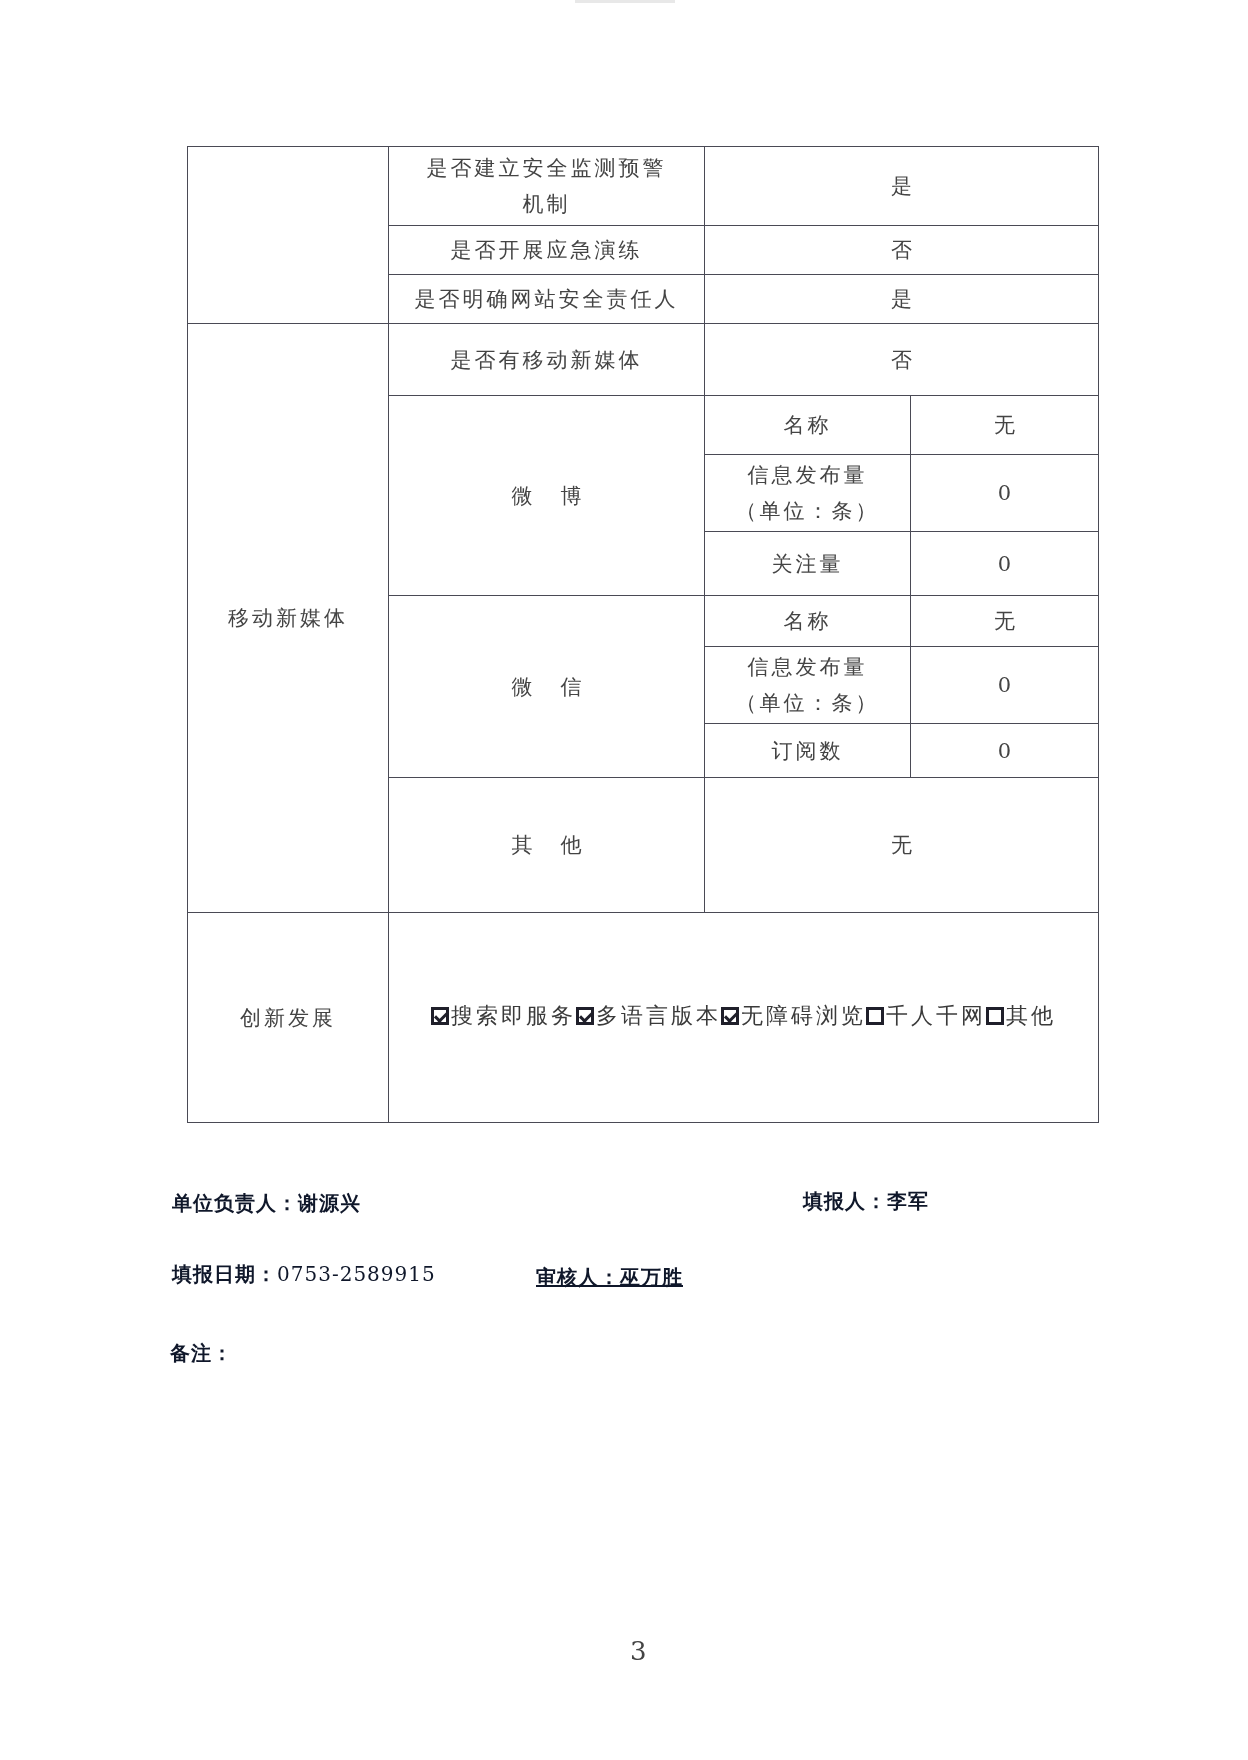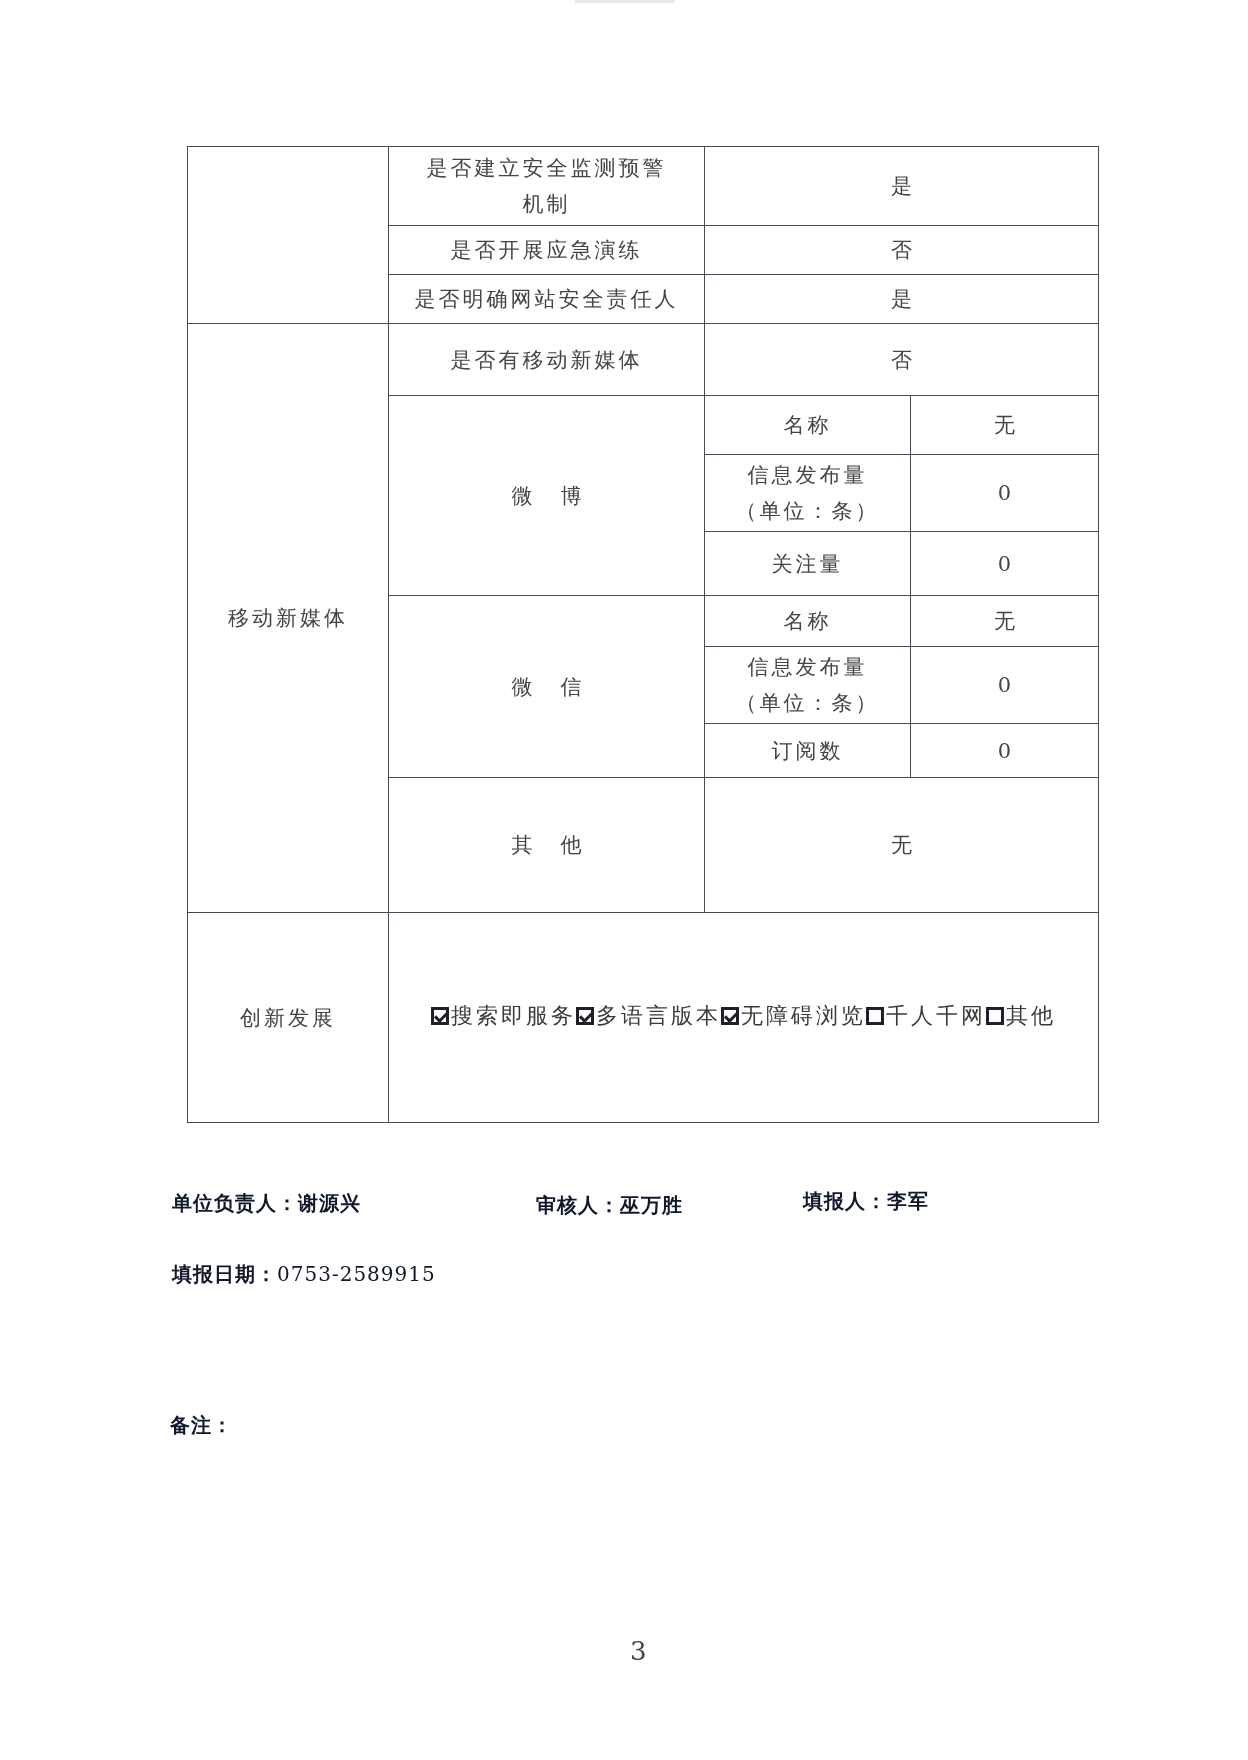--- a/index.html
+++ b/index.html
@@ -139,27 +139,27 @@
               </span>
         </div>
       </td>
     </tr>
   </tbody>
     </table>
 
   <div class="foot" style="left:172px; top:1190px;">
     <span>单位负责人：</span><span>谢源兴</span>
   </div>
-  <div class="foot" style="left:536px; top:1192px;">
+  <div class="foot" style="left:536px; top:1264px;text-decoration:underline;">
     <span>审核人：</span><span>巫万胜</span>
   </div>
   <div class="foot" style="left:803px; top:1188px;">
     <span>填报人：</span><span>李军</span>
   </div>
   <div class="foot" style="left:172px; top:1261px;">
     <span>填报日期：</span><span class="v">0753-2589915</span>
   </div>
-  <div class="foot" style="left:170px; top:1412px;">
+  <div class="foot" style="left:170px; top:1340px;">
     <span>备注：</span>
   </div>
 
   <div class="pagenum">3</div>
 </div>
 
 </body></html>

